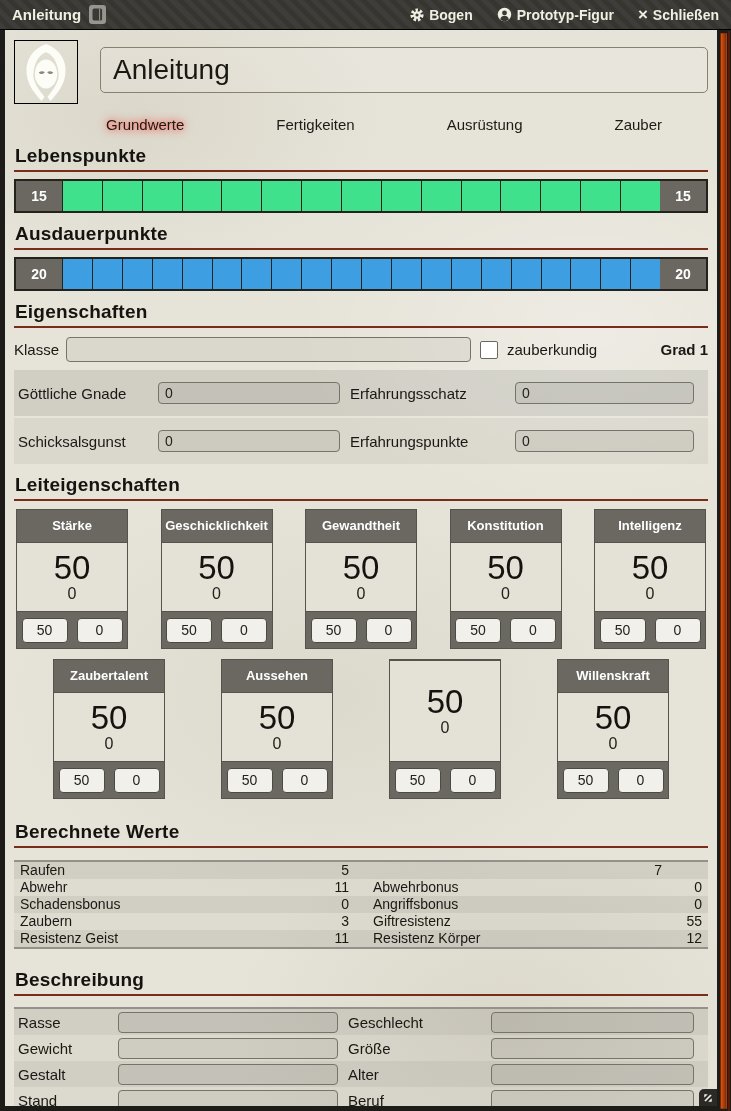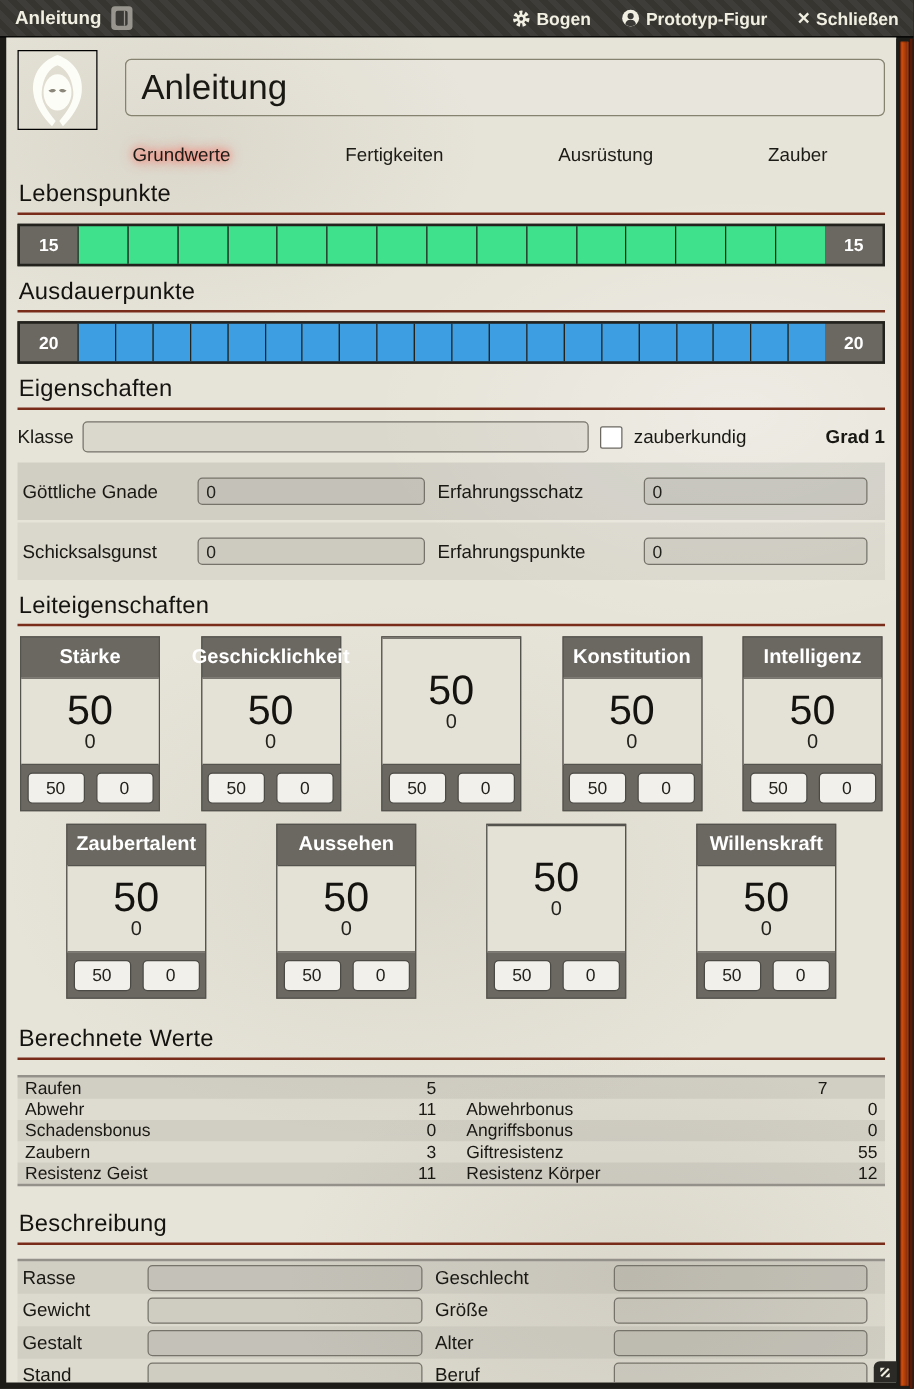--- a/index.html
+++ b/index.html
@@ -37,21 +37,21 @@
   .avatar{width:64px;height:64px;border:1px solid #000;flex:none;cursor:pointer;}
   .char-name{
     flex:1;height:46px;margin-top:7px;font-size:28px;padding:0 12px;color:#191813;
     background:rgba(255,255,255,0.10);border:1px solid #85826f;border-radius:5px;
     font-family:"Liberation Sans",sans-serif;outline:none;
   }
   .tabs{display:flex;justify-content:space-around;padding-left:46px;margin:10px 0 2px 0;font-size:15px;}
   .tab{cursor:pointer;padding:2px 4px;color:#1c1b16;}
   .tab.active{text-shadow:0 0 10px #ff4a3d,0 0 5px #ff8d80;}
   h2.sec{
-    font-size:19px;font-weight:400;margin:10px 0 0 0;padding:0 0 3px 1px;
+    font-size:19px;font-weight:700;margin:10px 0 0 0;padding:0 0 3px 1px;
     color:#14130f;border-bottom:2px solid #7a2c1b;letter-spacing:.2px;
   }
   
   .bar{display:flex;height:34px;border:2px solid #23221d;background:#23221d;margin:7px 0 10px 0;}
   .cap{width:46px;flex:none;background:#6b6862;color:#fff;font-weight:700;font-size:14px;
        display:flex;align-items:center;justify-content:center;}
   .segs{flex:1;display:flex;}
   .seg{flex:1;border-left:1px solid #23221d;cursor:pointer;}
   
   .klasse-row{display:flex;align-items:center;gap:7px;margin:8px 0 0 0;font-size:15px;min-height:27px;}
@@ -67,21 +67,21 @@
   .frow:nth-child(even){background:rgba(0,0,0,0.05);}
   .f-in{width:calc(100% - 10px);height:22px;background:rgba(0,0,0,0.06);border:1px solid #75736a;
     border-radius:4px;font:14px "Liberation Sans",sans-serif;padding:0 6px;outline:none;color:#23221d;}
   
   .cards{display:flex;margin-top:8px;}
   .cards.r1{justify-content:space-between;padding:0 2px;}
   .cards.r2{justify-content:center;gap:56px;margin-top:10px;}
   .card{width:112px;height:140px;background:#6b6862;border:1px solid #55534d;
     display:flex;flex-direction:column;}
   .card-h{min-height:32px;display:flex;align-items:center;justify-content:center;text-align:center;
-    color:#fff;font-weight:700;font-size:16px;line-height:1.2;padding:3px 5px;}
+    color:#fff;font-weight:700;font-size:13px;line-height:1.2;padding:3px 5px;}
   .card-b{background:#e4e1d6;flex:1;display:flex;flex-direction:column;align-items:center;
     justify-content:center;border-top:1px solid #55534d;border-bottom:1px solid #55534d;}
   .card-val{font-size:33px;line-height:1.02;color:#14130f;}
   .card-bonus{font-size:16px;color:#23221d;margin-top:1px;}
   .card-f{height:36px;display:flex;align-items:center;justify-content:center;gap:9px;padding:0 6px;}
   .card-in{width:46px;height:25px;text-align:center;background:#f2f0ea;border:1px solid #4c4a45;
     border-radius:4px;font:14px "Liberation Sans",sans-serif;outline:none;color:#23221d;}
   
   .calc{margin-top:12px;border-top:2px solid #93918a;border-bottom:2px solid #93918a;}
   .crow{display:grid;grid-template-columns:1fr 40px 24px 1fr 40px;align-items:center;
@@ -266,20 +266,21 @@
       <div class="card-val">50</div>
       <div class="card-bonus">0</div>
     </div>
     <div class="card-f">
       <input class="card-in" value="50" style="">
       <input class="card-in" value="0" style="">
     </div>
   </div>
 
   <div class="card">
+    <div class="card-h">Gewandtheit</div>
     <div class="card-b">
       <div class="card-val">50</div>
       <div class="card-bonus">0</div>
     </div>
     <div class="card-f">
       <input class="card-in" value="50" style="">
       <input class="card-in" value="0" style="">
     </div>
   </div>
 

